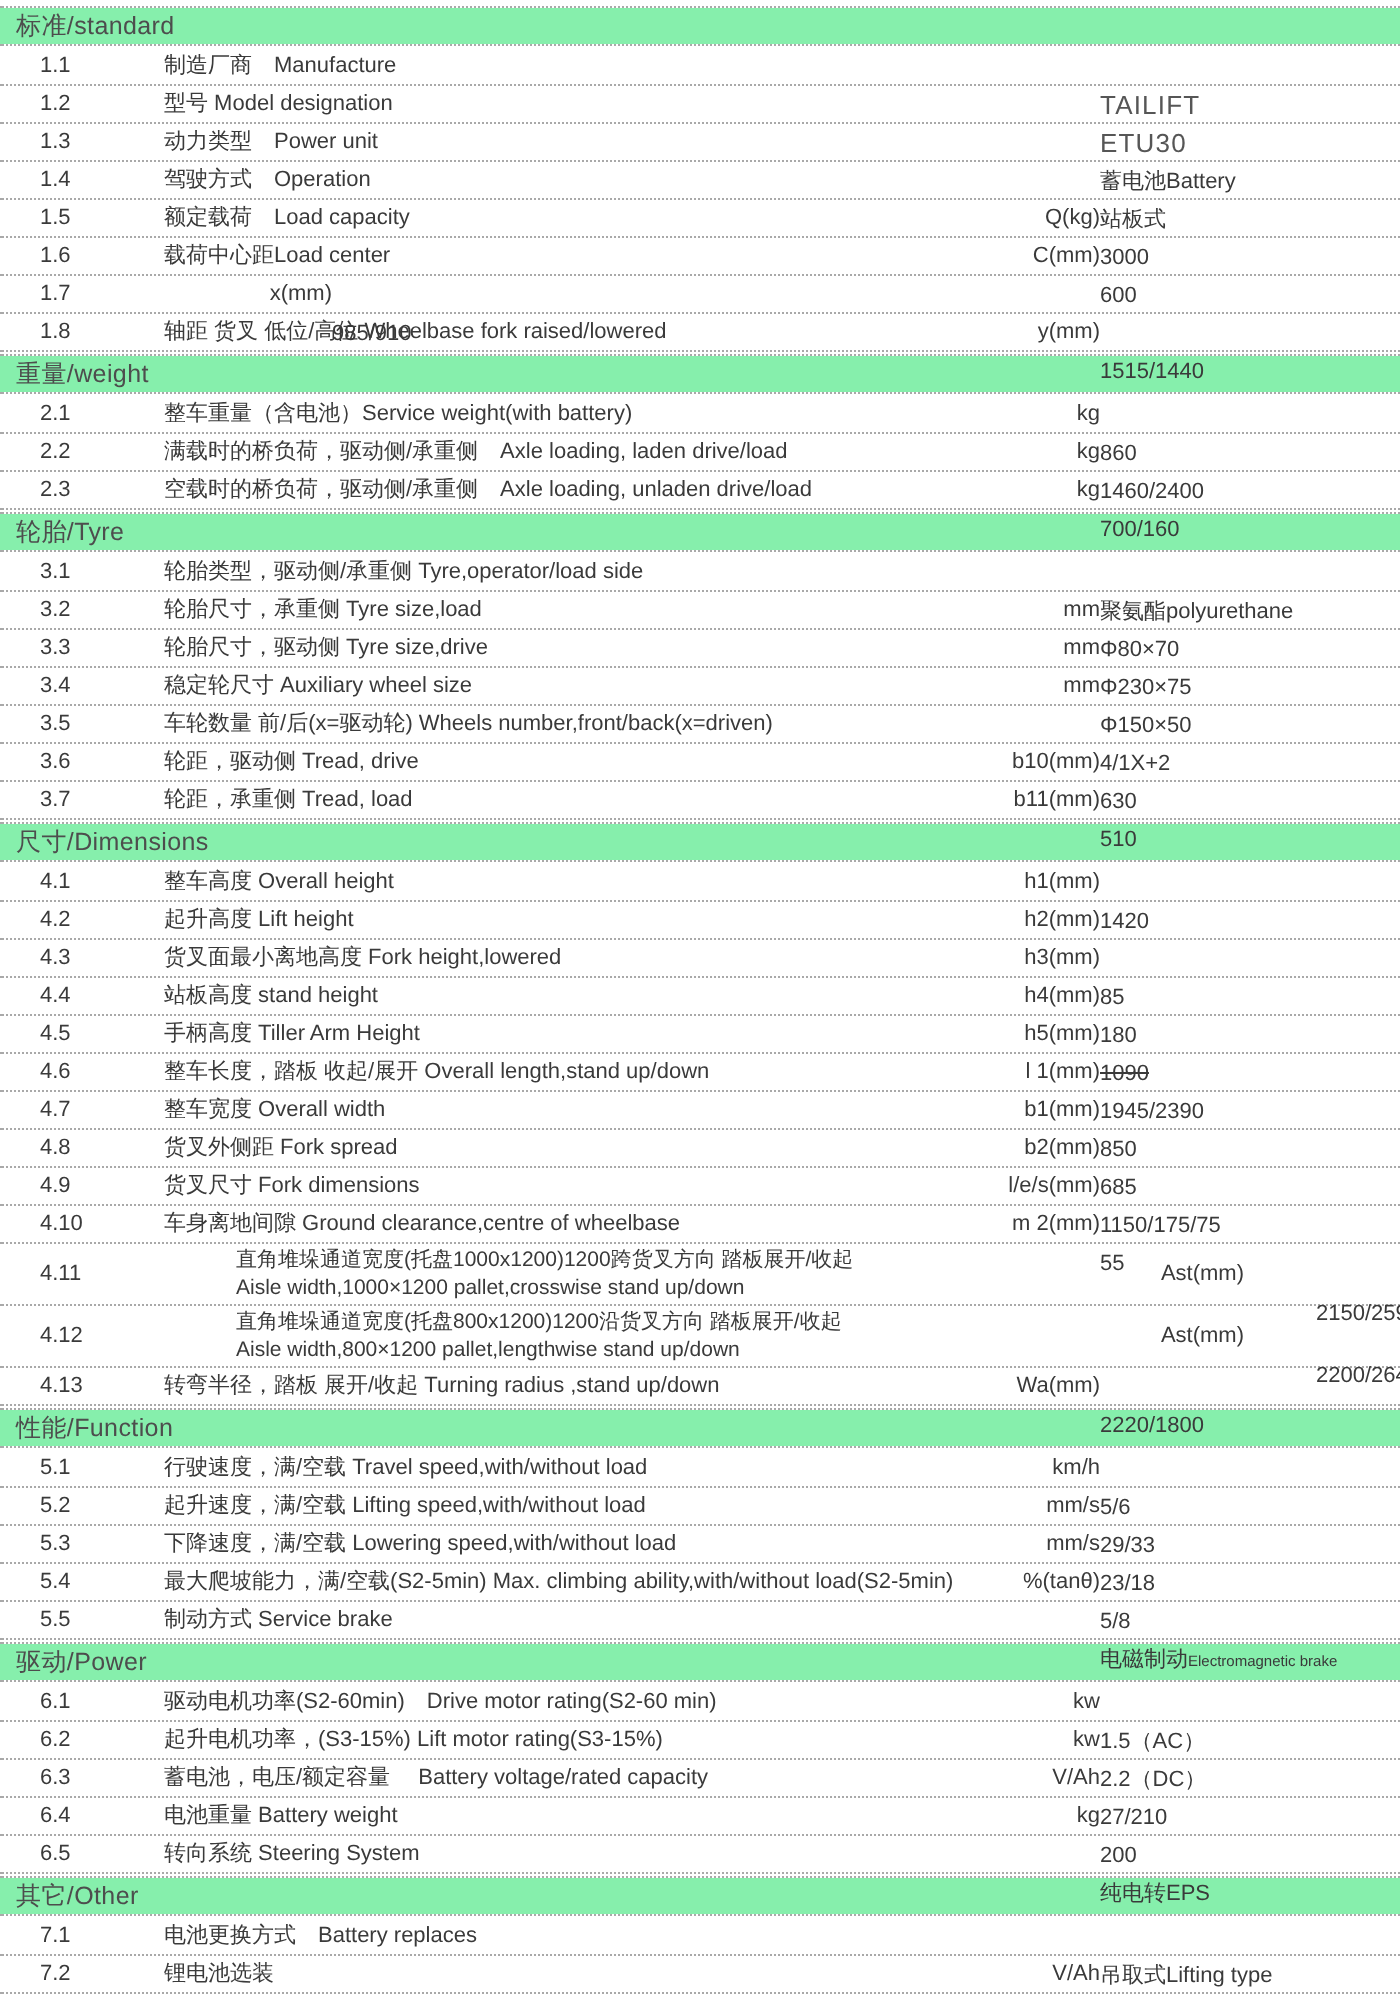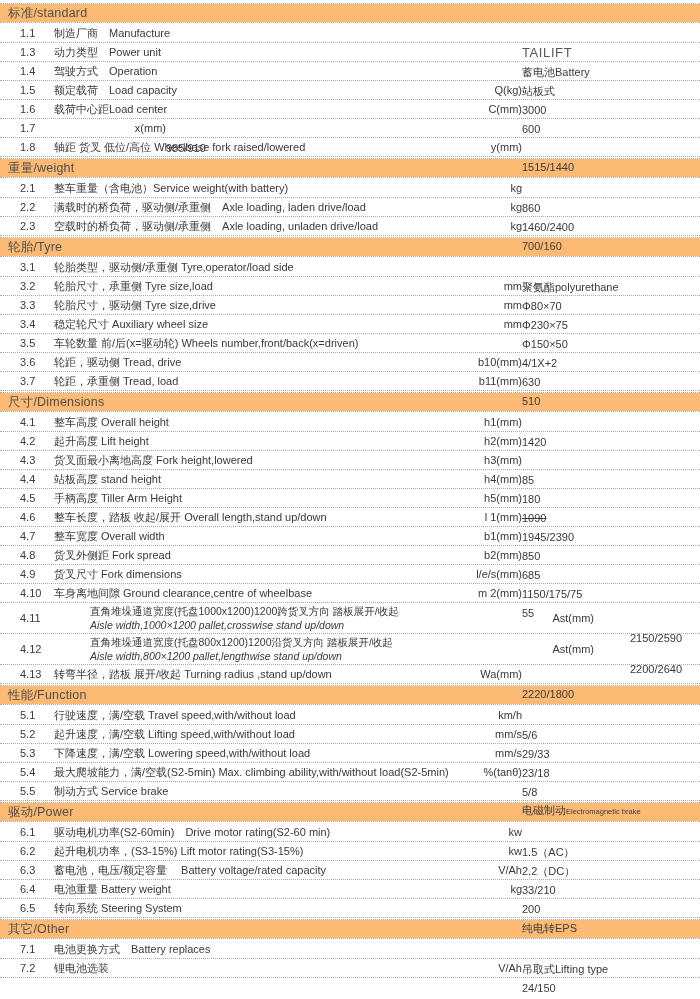--- a/index.html
+++ b/index.html
@@ -1,26 +1,26 @@
 <!DOCTYPE html>
 <html><head>
 <meta charset="utf-8">
 <style>
   html,body{margin:0;padding:0;background:#ffffff;}
   body{font-family:"Liberation Sans","DejaVu Sans",sans-serif;color:#3a3a3a;}
   #sheet{width:700px;height:999px;overflow:hidden;background:#fff;padding-top:2px;box-sizing:border-box;}
   .sec{margin:1px 0;border-top:1px dotted #a9a9a9;border-bottom:1px dotted #a9a9a9;}
-  .sec-bar{height:18px;line-height:18px;background:#fdba74;padding-left:8px;
+  .sec-bar{height:18px;line-height:18px;background:#86efac;padding-left:8px;
            font-size:12.5px;color:#4d4d4d;letter-spacing:0.2px;}
   .row{display:flex;align-items:center;height:18px;line-height:18px;
        border-bottom:1px dotted #a9a9a9;font-size:11px;white-space:nowrap;}
   .row.double{height:30px;line-height:14px;gap:36px;}
   .cell-no{width:34px;padding-left:20px;flex:0 0 auto;}
-  .cell-label{width:356px;flex:0 0 auto;overflow:visible;}
-  .cell-label .l2{display:block;font-style:italic;}
+  .cell-label{width:356px;flex:0 0 auto;overflow:visible;margin-left:28px;}
+  .cell-label .l2{display:block;}
   .row.double .cell-label{font-size:10.5px;}
   .cell-unit{width:112px;flex:0 0 auto;text-align:right;}
   .cell-value{flex:1 1 auto;overflow:hidden;margin-top:40px;}
   .value-emph{font-size:13px;letter-spacing:0.6px;color:#565656;}
   .value-strike{text-decoration:line-through;}
   .value-small{font-size:7.5px;}
 </style>
 </head>
 <body>
 
@@ -28,20 +28,26 @@
     <div class="sec">
       <div class="sec-bar"><span>标准/standard</span></div>
     </div>
     <div class="row">
       <span class="cell-no">1.1</span>
       <span class="cell-label">制造厂商　Manufacture</span>
       <span class="cell-unit"></span>
       <span class="cell-value"><span class="value-main value-emph">TAILIFT</span></span>
     </div>
     <div class="row">
+      <span class="cell-no">1.2</span>
+      <span class="cell-label">型号 Model designation</span>
+      <span class="cell-unit"></span>
+      <span class="cell-value"><span class="value-main value-emph">ETU30</span></span>
+    </div>
+    <div class="row">
       <span class="cell-no">1.3</span>
       <span class="cell-label">动力类型　Power unit</span>
       <span class="cell-unit"></span>
       <span class="cell-value"><span class="value-main">蓄电池Battery</span></span>
     </div>
     <div class="row">
       <span class="cell-no">1.4</span>
       <span class="cell-label">驾驶方式　Operation</span>
       <span class="cell-unit"></span>
       <span class="cell-value"><span class="value-main">站板式</span></span>
@@ -260,21 +266,21 @@
     <div class="row">
       <span class="cell-no">6.2</span>
       <span class="cell-label">起升电机功率，(S3-15%)  Lift motor rating(S3-15%)</span>
       <span class="cell-unit">kw</span>
       <span class="cell-value"><span class="value-main">2.2（DC）</span></span>
     </div>
     <div class="row">
       <span class="cell-no">6.3</span>
       <span class="cell-label">蓄电池，电压/额定容量　 Battery voltage/rated capacity</span>
       <span class="cell-unit">V/Ah</span>
-      <span class="cell-value"><span class="value-main">33/210</span></span>
+      <span class="cell-value"><span class="value-main">27/210</span></span>
     </div>
     <div class="row">
       <span class="cell-no">6.4</span>
       <span class="cell-label">电池重量  Battery weight</span>
       <span class="cell-unit">kg</span>
       <span class="cell-value"><span class="value-main">200</span></span>
     </div>
     <div class="row">
       <span class="cell-no">6.5</span>
       <span class="cell-label">转向系统  Steering System</span>

